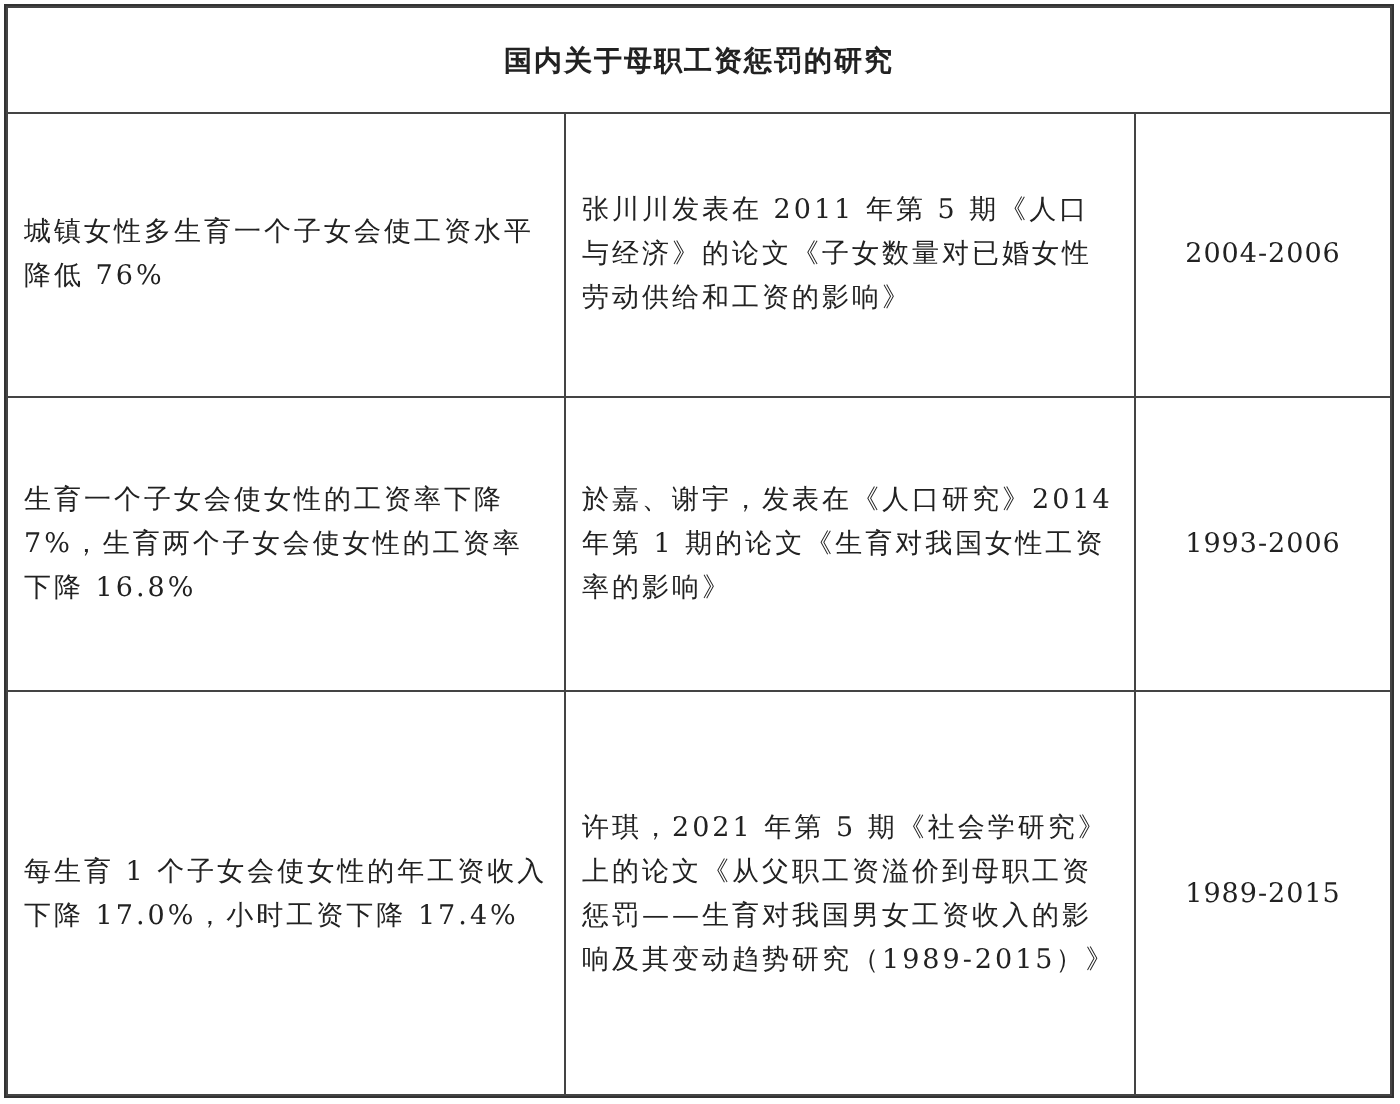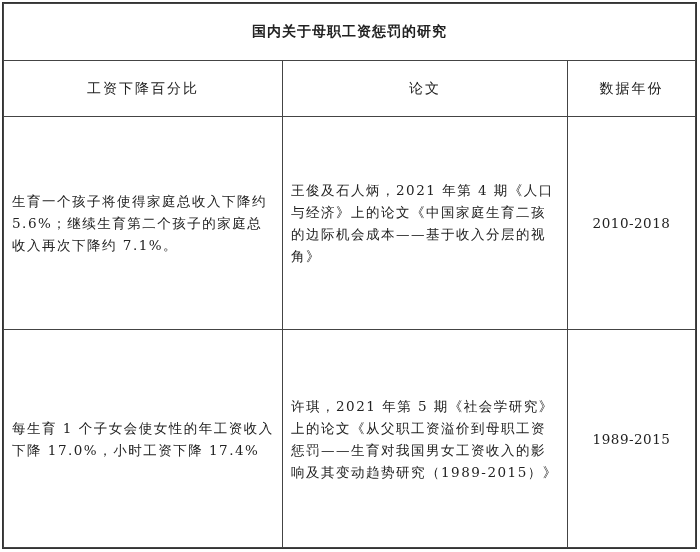--- a/index.html
+++ b/index.html
@@ -25,21 +25,21 @@
     line-height: 22px;
     letter-spacing: 1.5px;
     font-weight: normal;
   }
   .title-cell {
     text-align: center;
     font-weight: bold;
     font-size: 14px;
     height: 24px;
     letter-spacing: 1px;
-    font-family: Liberation Serif, serif;
+    font-family: Liberation Sans, sans-serif;
   }
   .head-cell {
     text-align: center;
     height: 24px;
     font-size: 14px;
     letter-spacing: 2px;
   }
   .col-decline { width: 279px; }
   .col-paper { width: 285px; }
   td.years { text-align: center; letter-spacing: 0.5px; }
@@ -57,29 +57,29 @@
   <table>
     <colgroup>
       <col class="col-decline">
       <col class="col-paper">
       <col>
     </colgroup>
     <tbody>
         <tr>
       <td colspan="3" class="title-cell">国内关于母职工资惩罚的研究</td>
     </tr>
-    <tr>
-      <th class="head-cell">工资下降百分比</th>
-      <th class="head-cell">论文</th>
-      <th class="head-cell">数据年份</th>
+    <tr class="r1">
+      <td>城镇女性多生育一个子女会使工资水平降低 76%</td>
+      <td>张川川发表在 2011 年第 5 期《人口与经济》的论文《子女数量对已婚女性劳动供给和工资的影响》</td>
+      <td class="years">2004-2006</td>
     </tr>
-    <tr class="r5">
-      <td>生育一个孩子将使得家庭总收入下降约 5.6%；继续生育第二个孩子的家庭总收入再次下降约 7.1%。</td>
-      <td>王俊及石人炳，2021 年第 4 期《人口与经济》上的论文《中国家庭生育二孩的边际机会成本——基于收入分层的视角》</td>
-      <td class="years">2010-2018</td>
+    <tr class="r3">
+      <td>生育一个子女会使女性的工资率下降7%，生育两个子女会使女性的工资率下降 16.8%</td>
+      <td>於嘉、谢宇，发表在《人口研究》2014年第 1 期的论文《生育对我国女性工资率的影响》</td>
+      <td class="years">1993-2006</td>
     </tr>
     <tr class="r6">
       <td>每生育 1 个子女会使女性的年工资收入下降 17.0%，小时工资下降 17.4%</td>
       <td>许琪，2021 年第 5 期《社会学研究》上的论文《从父职工资溢价到母职工资惩罚——生育对我国男女工资收入的影响及其变动趋势研究（1989-2015）》</td>
       <td class="years">1989-2015</td>
     </tr>
   </tbody>
     </table>
 </div>
 

